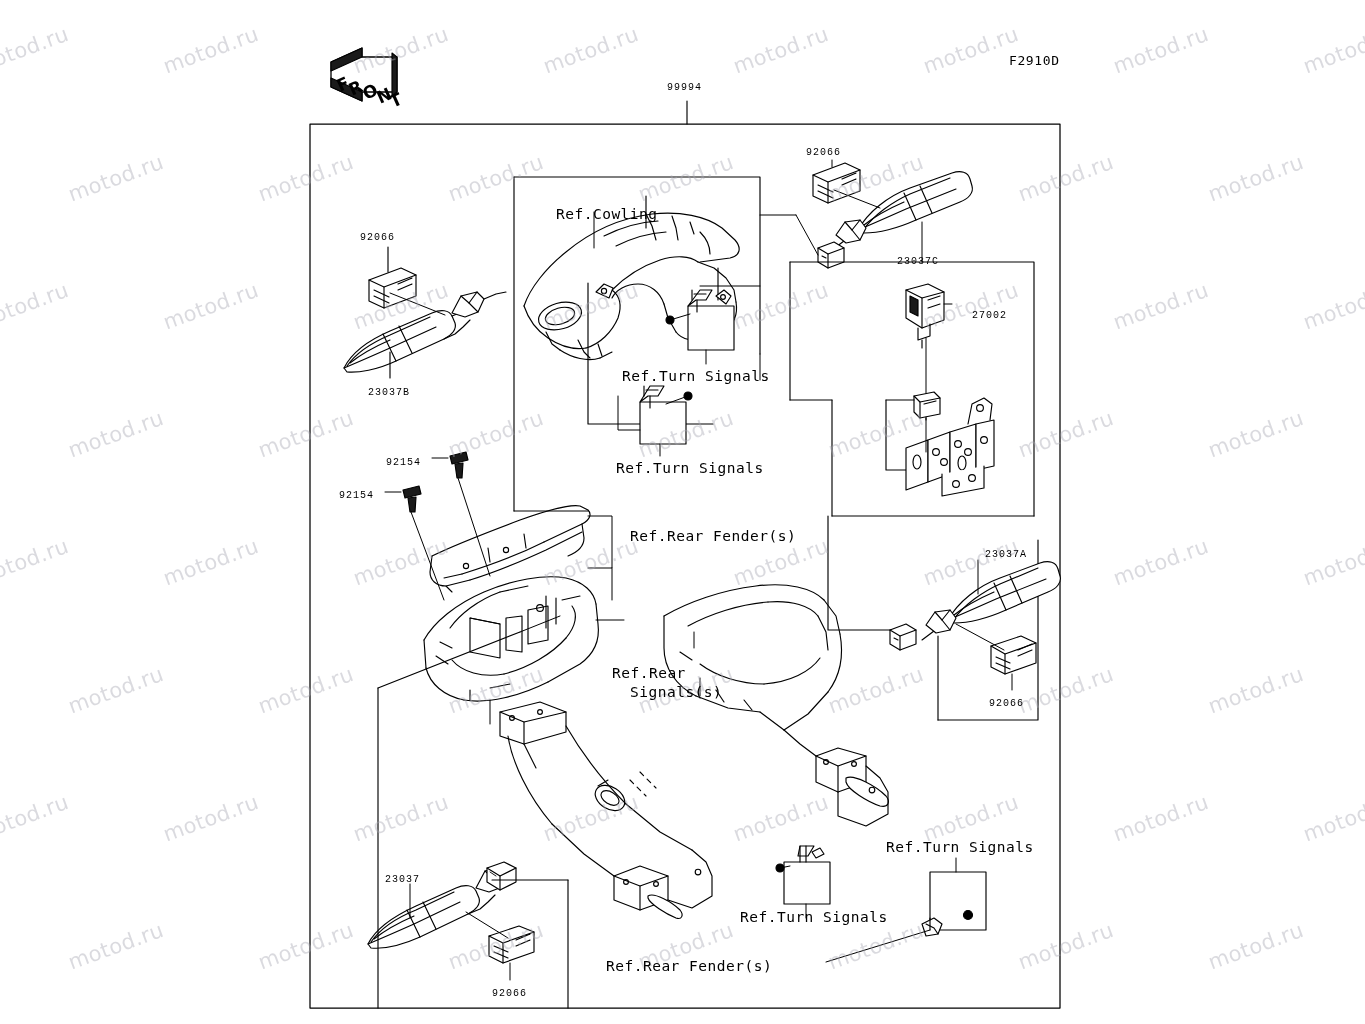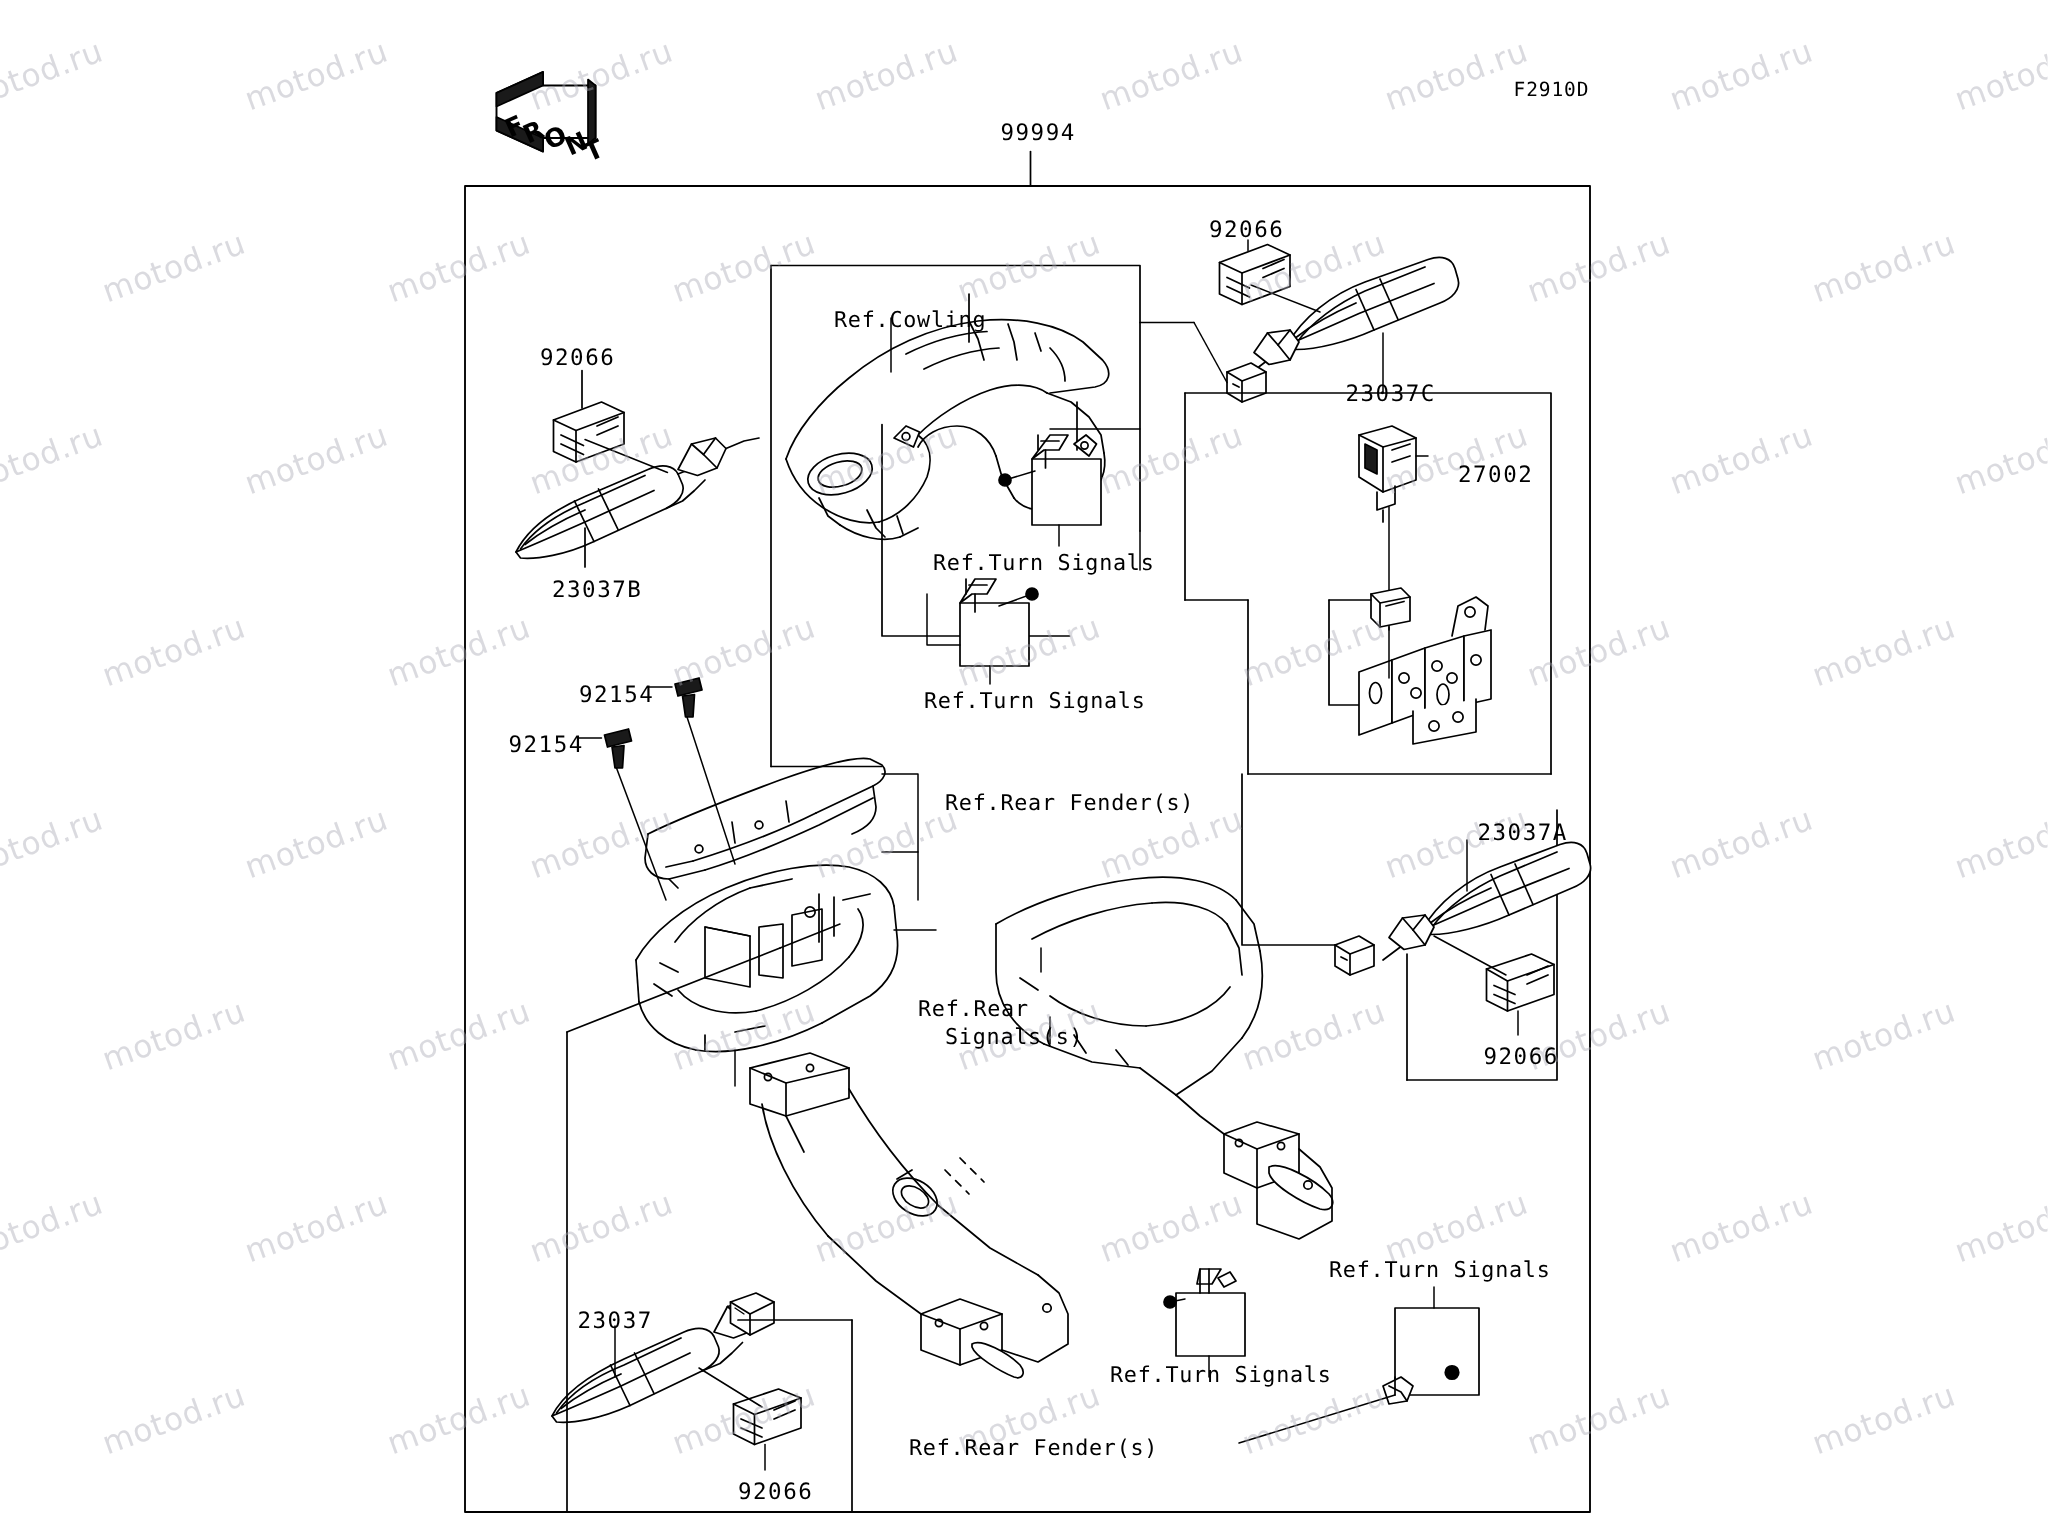--- a/index.html
+++ b/index.html
@@ -36,21 +36,21 @@
 
   .lbl{
     position:absolute;
     font-family:"DejaVu Sans Mono","Liberation Mono",monospace;
     font-size:14.5px;
     color:#000;
     white-space:pre;
     letter-spacing:.5px;
     line-height:16px;
   }
-  .lbl.num{font-size:15px;letter-spacing:1px;}
+  .lbl.num{font-size:10px;letter-spacing:1px;font-family:Liberation Mono, monospace;}
   .lbl.code{font-size:13px;letter-spacing:.6px;}
   .lbl.multi{line-height:17px;}
 </style>
 </head>
 <body>
 
 <div id="stage">
 
   <svg id="art" width="1365" height="1024" viewBox="0 0 1365 1024">
     <g fill="none" stroke="#000" stroke-width="1.15" stroke-linejoin="round" stroke-linecap="round">

